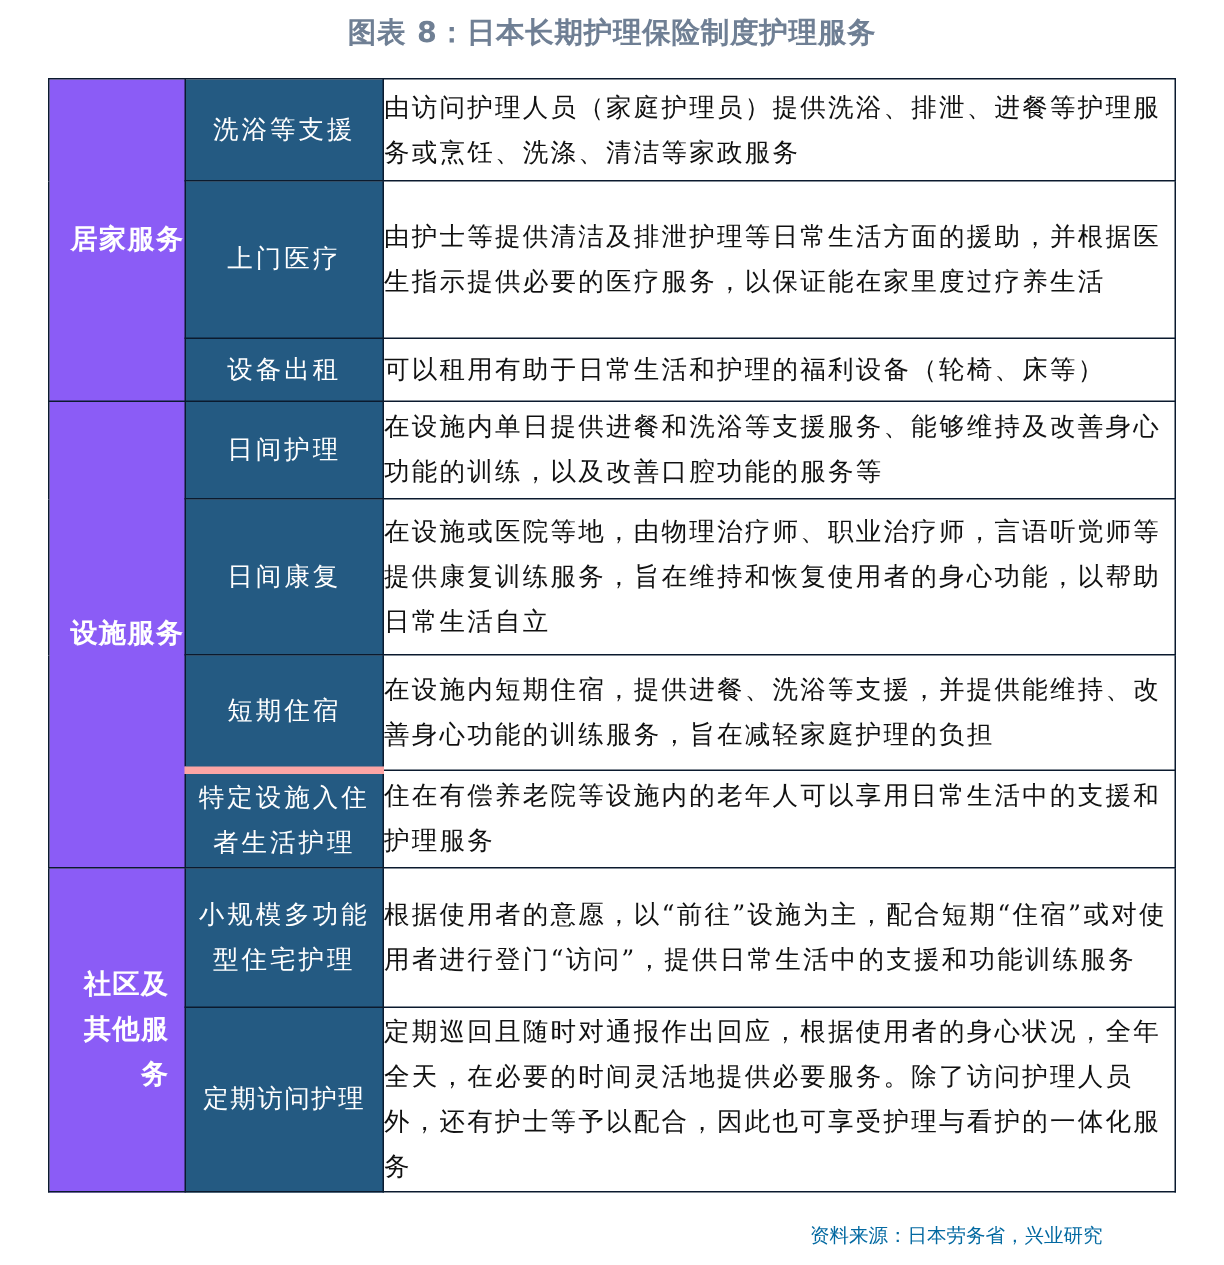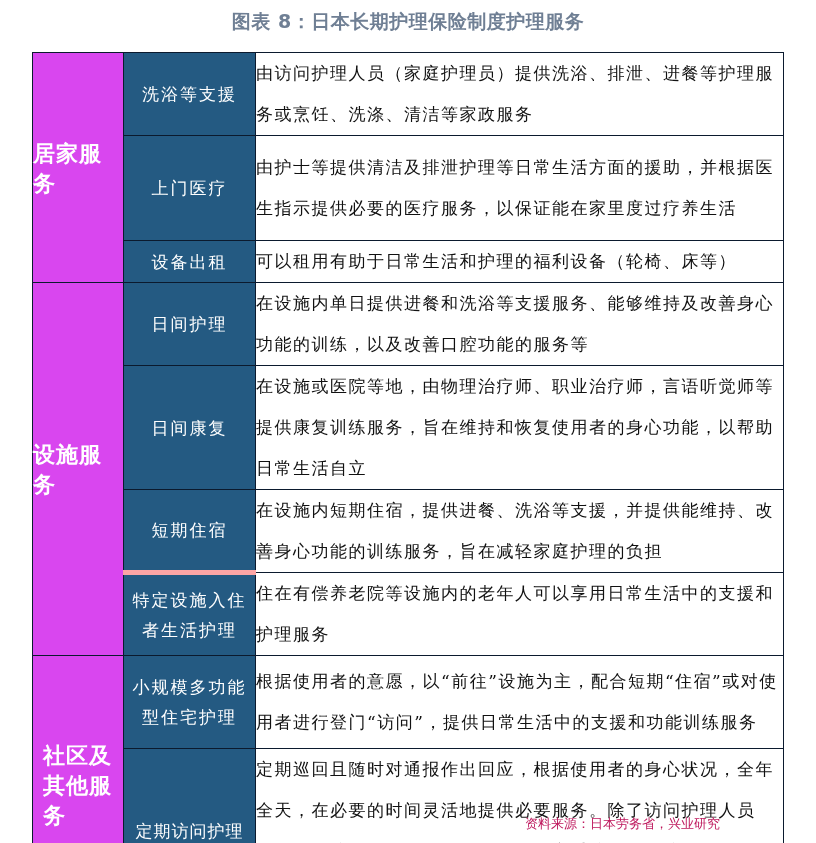--- a/index.html
+++ b/index.html
@@ -9,36 +9,36 @@
     font-family: "DejaVu Sans", "Liberation Sans", sans-serif;
     font-size: 19px; font-weight: bold; color: #6f7f94; letter-spacing: 0.5px;
   }
   table.main {
     position: absolute; left: 32px; top: 52px; width: 751px;
     border-collapse: collapse; table-layout: fixed;
     font-family: "DejaVu Serif", "Liberation Serif", serif;
   }
   table.main td { border: 1px solid #0b1a2e; padding: 0; }
   td.cat {
-    background: #d946ef; color: #ffffff; font-weight: bold; font-size: 22px;
-    text-align: left; vertical-align: middle; line-height: 30px; letter-spacing: 1px;
+    background: #8b5cf6; color: #ffffff; font-weight: bold; font-size: 18px;
+    text-align: right; vertical-align: middle; line-height: 30px; letter-spacing: 1px;
   }
   td.sub {
     background: #245a82; color: #ffffff; font-size: 17px;
     text-align: center; vertical-align: middle; line-height: 30px; letter-spacing: 2px;
   }
   td.desc {
     background: #ffffff; color: #111111; font-size: 17px;
-    line-height: 41px; padding: 2px 2px 2px 4px; vertical-align: middle; letter-spacing: 1.5px;
+    line-height: 30px; padding: 2px 2px 2px 4px; vertical-align: middle; letter-spacing: 1.5px;
   }
   tr.white-sep td.sub { border-top: 5px solid #fca5a5; }
   .source {
-    position: absolute; left: 525px; top: 815px;
+    position: absolute; left: 540px; top: 815px;
     font-family: "DejaVu Sans", "Liberation Sans", sans-serif;
-    font-size: 13px; color: #be185d;
+    font-size: 13px; color: #0369a1;
   }
 </style>
 </head>
 <body>
 
 <div class="title">图表 8：日本长期护理保险制度护理服务</div>
 
 <table class="main">
   <colgroup>
     <col style="width:91px">
@@ -63,21 +63,21 @@
 
     <tr style="height:65px">
       <td class="cat" rowspan="4">设施服务</td>
       <td class="sub">日间护理</td>
       <td class="desc">在设施内单日提供进餐和洗浴等支援服务、能够维持及改善身心功能的训练，以及改善口腔功能的服务等</td>
     </tr>
     <tr style="height:104px">
       <td class="sub">日间康复</td>
       <td class="desc">在设施或医院等地，由物理治疗师、职业治疗师，言语听觉师等提供康复训练服务，旨在维持和恢复使用者的身心功能，以帮助日常生活自立</td>
     </tr>
-    <tr style="height:67px">
+    <tr style="height:77px">
       <td class="sub">短期住宿</td>
       <td class="desc">在设施内短期住宿，提供进餐、洗浴等支援，并提供能维持、改善身心功能的训练服务，旨在减轻家庭护理的负担</td>
     </tr>
     <tr class="white-sep" style="height:65px">
       <td class="sub">特定设施入住者生活护理</td>
       <td class="desc">住在有偿养老院等设施内的老年人可以享用日常生活中的支援和护理服务</td>
     </tr>
 
     <tr style="height:93px">
       <td class="cat" rowspan="2">

